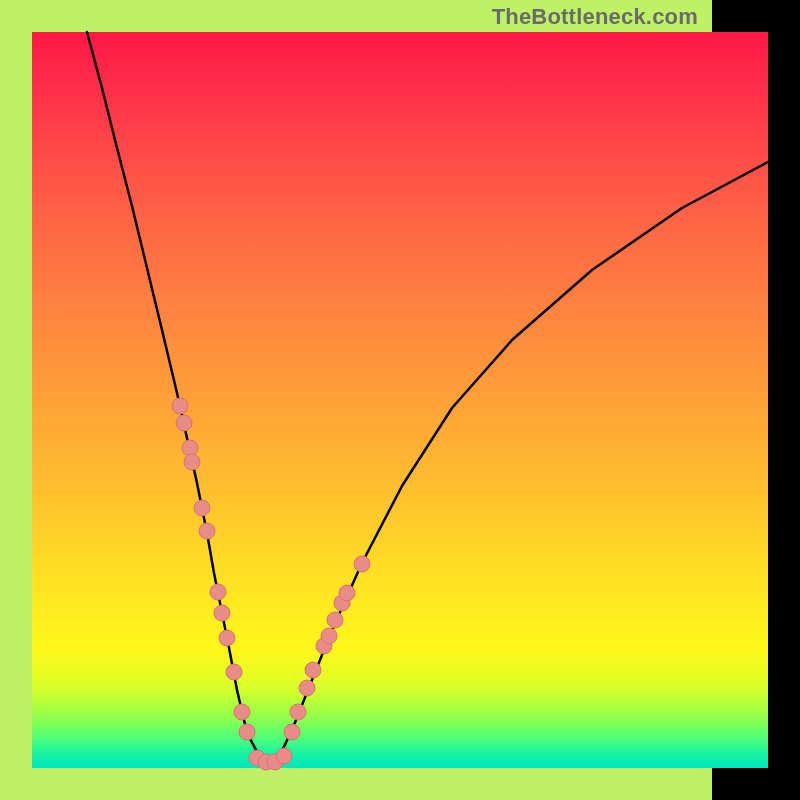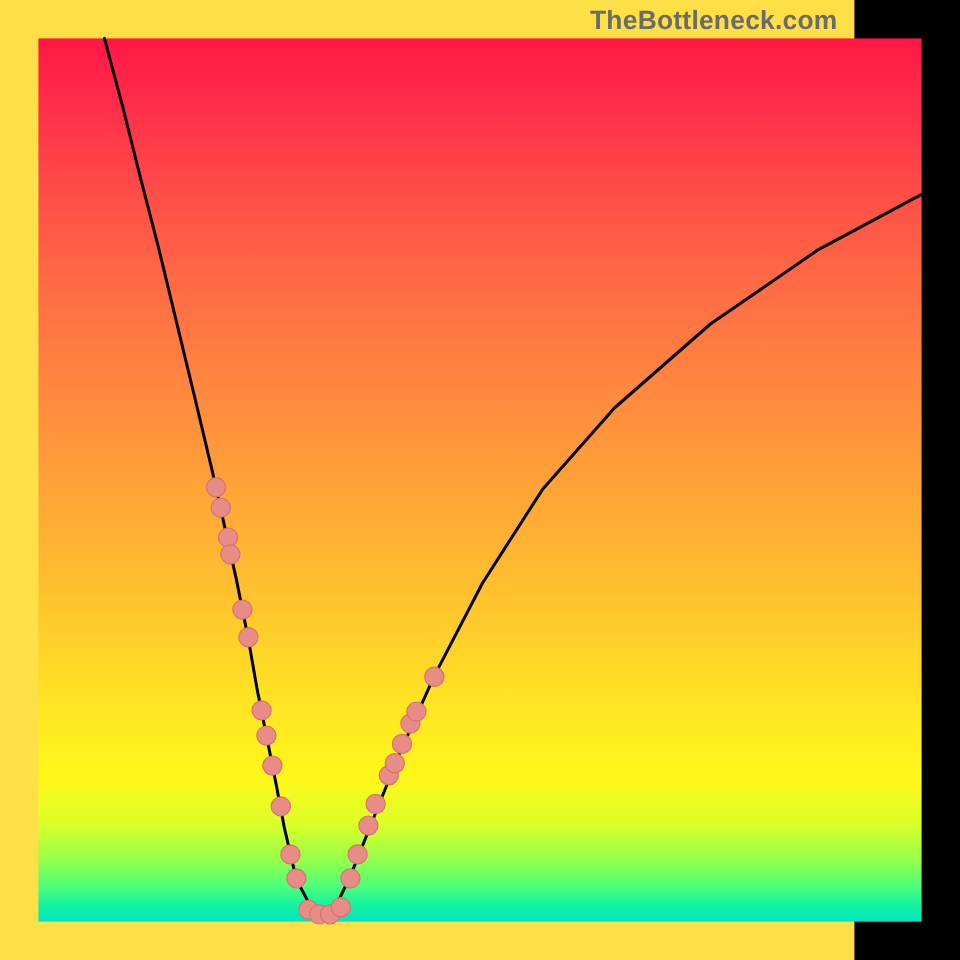--- a/index.html
+++ b/index.html
@@ -8,21 +8,21 @@
     width: 800px;
     height: 800px;
     overflow: hidden;
     background: #000;
     font-family: Arial, Helvetica, sans-serif;
   }
   .frame {
     position: relative;
     width: 712px;
     height: 800px;
-    background: #fde047;
+    background: #bef264;
   }
   .plot {
     position: absolute;
     left: 32px;
     top: 32px;
     width: 736px;
     height: 736px;
     background: linear-gradient(to bottom,
       #ff1846 0%,
       #ff2f4a 8%,

